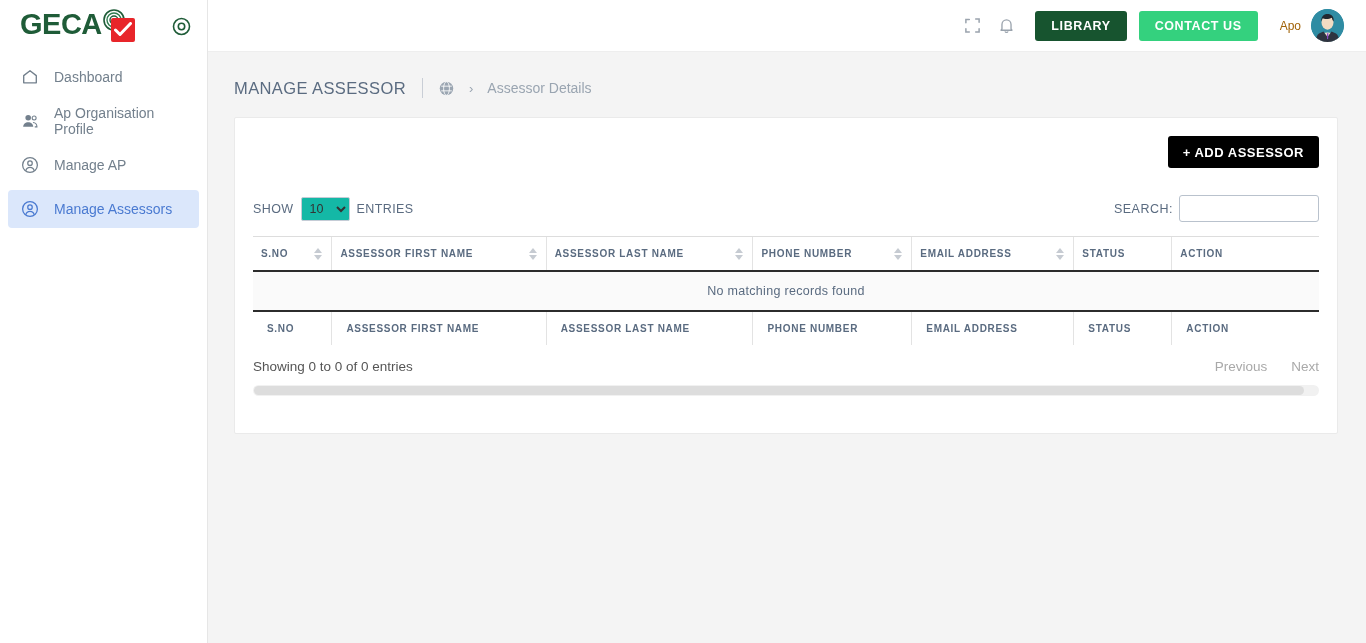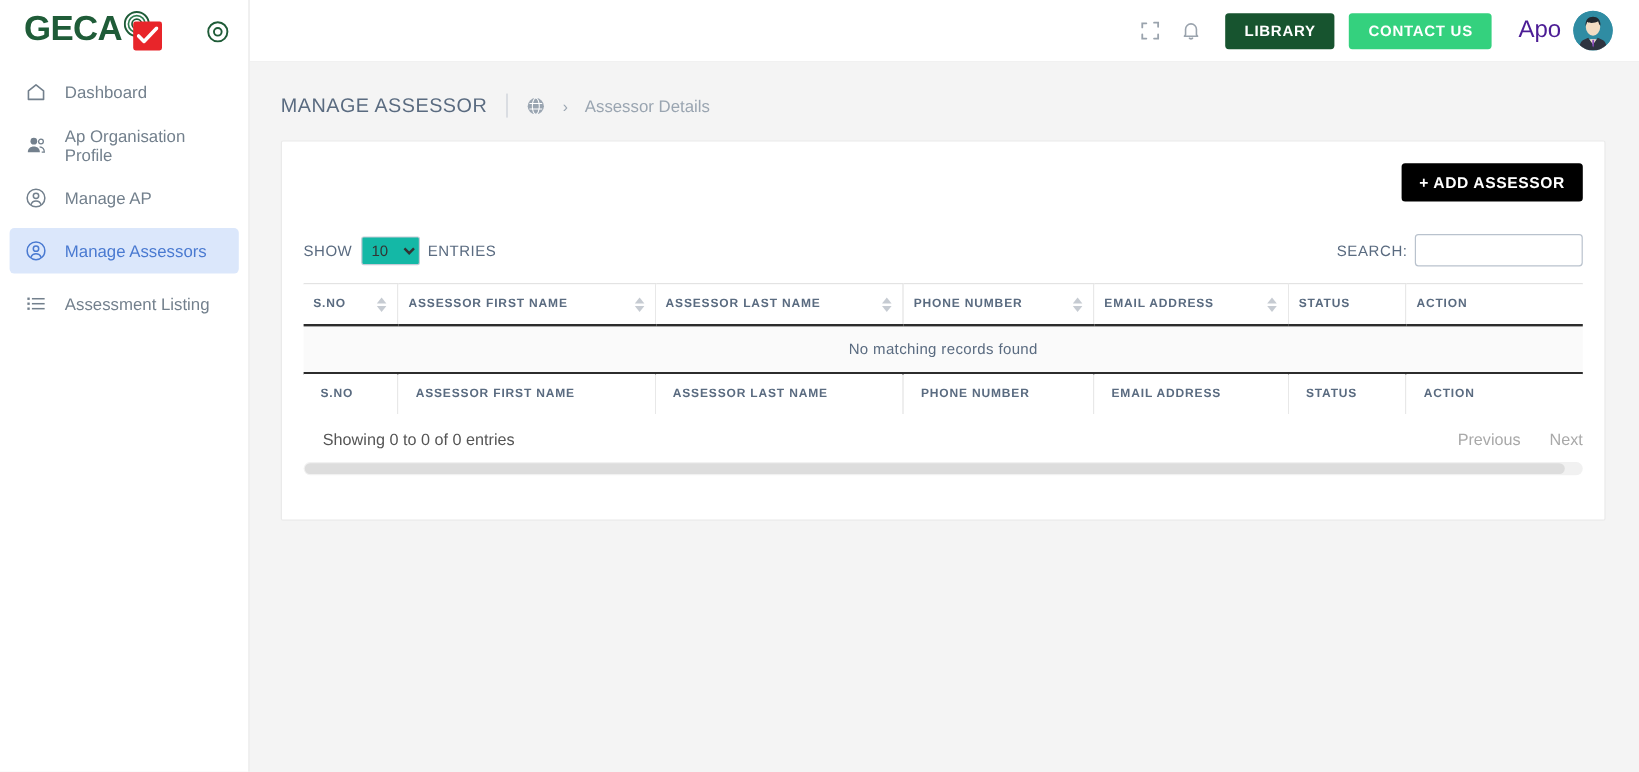--- a/index.html
+++ b/index.html
@@ -74,21 +74,21 @@
   }
   .top-btn {
     height: 30px; border: none; border-radius: 3px;
     color: #ffffff; font-size: 12.5px; font-weight: 700;
     letter-spacing: 0.6px; padding: 0 16px; cursor: pointer;
     font-family: "Liberation Sans", sans-serif;
     display: flex; align-items: center; justify-content: center;
   }
   .btn-library { background: #17542f; margin-left: 12px; }
   .btn-contact { background: #34d17e; margin-left: 12px; }
-  .user-name { font-size: 20px; color: #4c1d95; margin-left: 22px; }
+  .user-name { font-size: 12px; color: #a16207; margin-left: 22px; }
   .avatar {
     width: 33px; height: 33px; border-radius: 50%;
     margin-left: 10px; overflow: hidden; flex: 0 0 33px;
     background: #2f8ca3; position: relative; cursor: pointer;
   }
 
   
   #main { position: absolute; left: 208px; top: 52px; width: 1158px; height: 591px; background: #f4f4f4; }
 
   .crumb-row { display: flex; align-items: center; padding: 20px 0 0 26px; height: 52px; }
@@ -154,21 +154,21 @@
   .sort-ico i { display: block; width: 0; height: 0; border-left: 4px solid transparent; border-right: 4px solid transparent; }
   .sort-ico i.up { border-bottom: 5px solid #c6cbd2; }
   .sort-ico i.dn { border-top: 5px solid #c6cbd2; }
 
   td.empty {
     text-align: center; font-size: 12.5px; color: #5a6b80;
     letter-spacing: 0.3px; padding: 12px 0; background: #fafafa;
     border-bottom: 2px solid #2c2c2c;
   }
 
-  .pager { display: flex; align-items: center; justify-content: space-between; margin-top: 14px; margin-left: 16px; }
+  .pager { display: flex; align-items: center; justify-content: space-between; margin-top: 14px; }
   .pager-info { font-size: 13.5px; color: #555; }
   .pager-btns { display: flex; gap: 24px; }
   .pager-btns span { font-size: 13.5px; color: #a9a9a9; cursor: pointer; }
 
   .hscroll { margin-top: 11px; height: 11px; background: #f1f1f1; border-radius: 6px; position: relative; }
   .hscroll .thumb { position: absolute; left: 1px; top: 1px; height: 9px; width: 98.5%; background: #dddddd; border-radius: 5px; cursor: pointer; }
 </style>
 </head>
 <body>
 
@@ -239,33 +239,20 @@
       <span class="nav-ico">
         <svg width="18" height="18" viewBox="0 0 20 20" fill="none" stroke="currentColor" stroke-width="1.4">
           <circle cx="10" cy="10" r="8.2"></circle>
           <circle cx="10" cy="8" r="2.5"></circle>
           <path d="M5.4 16.2c0.6-2.3 2.4-3.5 4.6-3.5s4 1.2 4.6 3.5"></path>
         </svg>
       </span>
       <span>Manage Assessors</span>
     </div>
 
-    <div class="nav-item">
-      <span class="nav-ico">
-        <svg width="18" height="18" viewBox="0 0 20 20" fill="currentColor">
-          <rect x="2" y="4.4" width="2.2" height="2.2"></rect>
-            <rect x="6.2" y="4.8" width="11.8" height="1.4"></rect>
-          <rect x="2" y="9" width="2.2" height="2.2"></rect>
-            <rect x="6.2" y="9.4" width="11.8" height="1.4"></rect>
-          <rect x="2" y="13.6" width="2.2" height="2.2"></rect>
-            <rect x="6.2" y="14" width="11.8" height="1.4"></rect>
-        </svg>
-      </span>
-      <span>Assessment Listing</span>
-    </div>
 
   </div>
 </div>
 
 <div id="topbar">
   <div class="ico-btn">
     <svg width="17" height="17" viewBox="0 0 18 18" fill="none" stroke="currentColor" stroke-width="1.6" stroke-linecap="round">
       <path d="M2 6.2V2.6h3.6M12.4 2h3.6v3.6M16 12.4V16h-3.6M5.6 16H2v-3.6"></path>
     </svg>
   </div>

